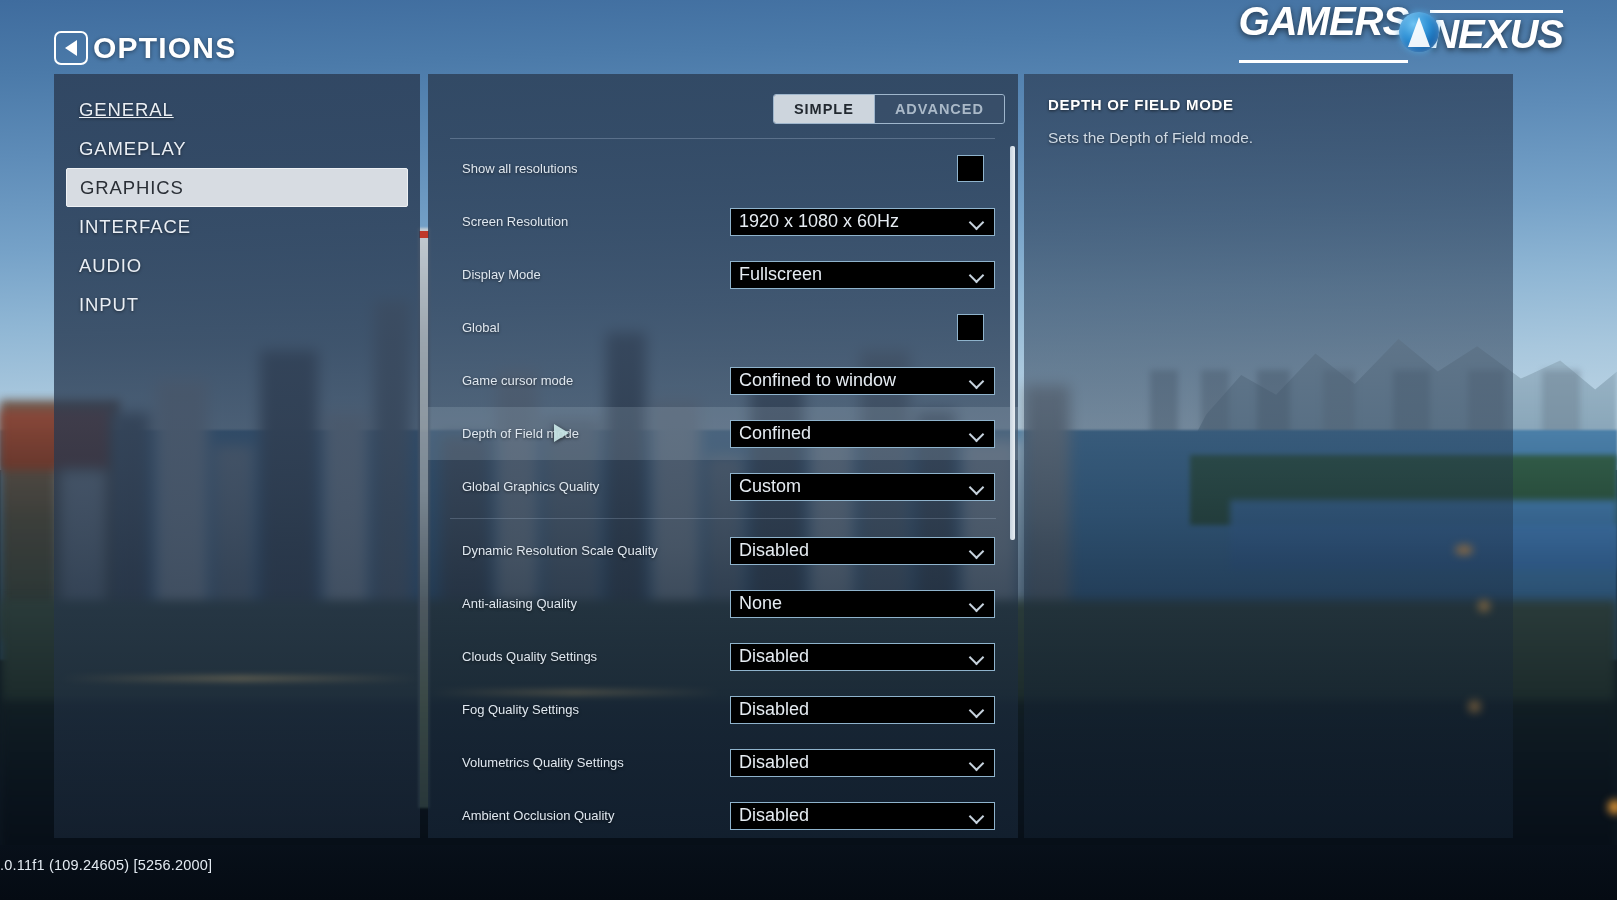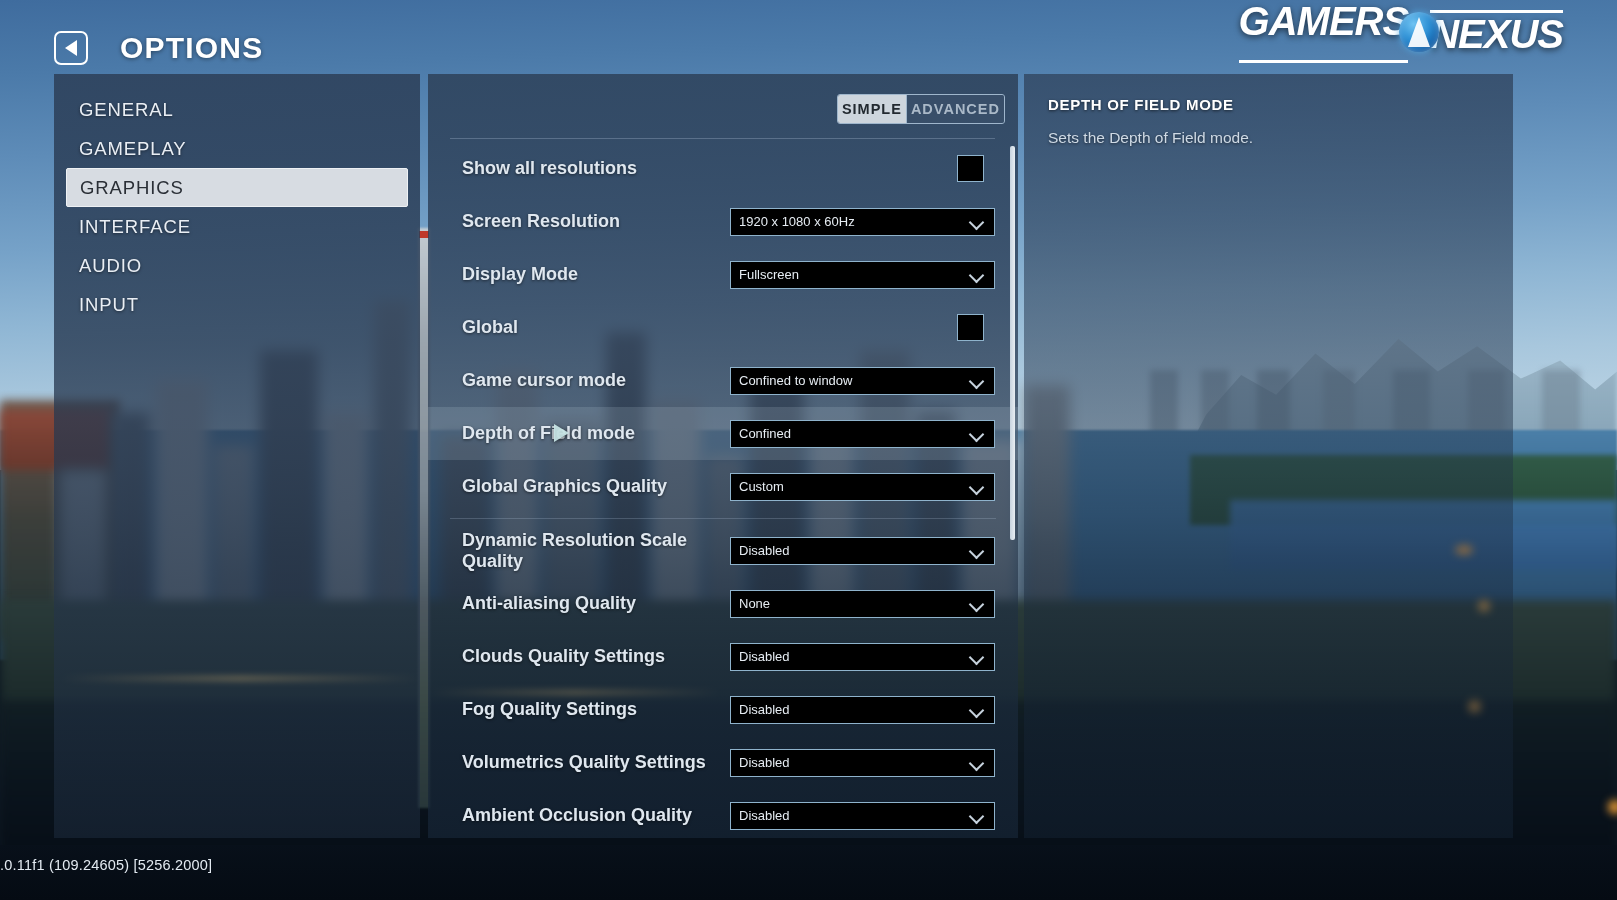--- a/index.html
+++ b/index.html
@@ -92,21 +92,21 @@
     filter: blur(1px); opacity: .95;
   }
   .tower-red {
     position: absolute; left: 419px; top: 231px; width: 10px; height: 7px;
     background: #c0392b; filter: blur(.6px);
   }
 
   
   #header {
     position: absolute; left: 54px; top: 31px; display: flex;
-    align-items: center; gap: 32px; z-index: 20;
+    align-items: center; gap: 5px; z-index: 20;
   }
   #back-btn {
     width: 34px; height: 34px; border: 2px solid #ffffff; border-radius: 7px;
     display: flex; align-items: center; justify-content: center; cursor: pointer;
   }
   #back-btn .tri {
     width: 0; height: 0; border-top: 8px solid transparent;
     border-bottom: 8px solid transparent; border-right: 12px solid #ffffff;
   }
   #page-title {
@@ -144,38 +144,38 @@
     background: linear-gradient(180deg, rgba(46,66,92,.90) 0%, rgba(40,58,82,.80) 35%,
       rgba(36,52,74,.62) 70%, rgba(30,45,64,.52) 100%);
     z-index: 10;
   }
   .side-item {
     height: 39px; margin: 0 12px; display: flex; align-items: center;
     padding: 0 13px; color: #e9eef4; font-size: 18.5px; letter-spacing: .9px;
     cursor: pointer; border-radius: 2px;
     text-shadow: 0 1px 3px rgba(0,0,0,.5);
   }
-  .side-item:first-child { margin-top: 16px; }
+  .side-item:first-child { margin-top: 16px; text-decoration: underline; }
   .side-item.active {
     background: #d7dce2; color: #2a2f36; border: 1px solid #eef1f4;
     text-shadow: none;
   }
 
   #main {
     position: absolute; left: 428px; top: 74px; width: 590px; height: 764px;
     background: linear-gradient(180deg, rgba(48,70,96,.93) 0%, rgba(44,63,88,.80) 30%,
       rgba(34,50,70,.62) 62%, rgba(22,37,54,.72) 100%);
     z-index: 10; overflow: hidden;
   }
   #tabs {
     position: absolute; right: 13px; top: 20px; display: flex;
     border: 1px solid #9fb6cc; border-radius: 3px; overflow: hidden;
   }
   .tab {
-    padding: 6px 4px; font-size: 14.5px; font-weight: bold; letter-spacing: 1px;
+    padding: 6px 20px; font-size: 14.5px; font-weight: bold; letter-spacing: 1px;
     cursor: pointer; color: #aab9c8; background: rgba(60,82,108,.55);
   }
   .tab.active { background: #cdd5dd; color: #222930; }
   .tab + .tab { border-left: 1px solid #9fb6cc; }
 
   #rows-sep-top {
     position: absolute; left: 22px; top: 64px; width: 545px; height: 1px;
     background: rgba(190,210,230,.28);
   }
   #rows {
@@ -183,28 +183,27 @@
   }
   .row {
     position: relative; height: 53px; display: flex; align-items: center;
     padding: 0 23px 0 34px;
   }
   .row.hl { background: rgba(200,215,230,.16); }
   .row-sep {
     height: 1px; margin: 5px 22px; background: rgba(190,210,230,.22);
   }
   .row-label {
-    color: #dfe7ef; font-size: 18px; flex: 1;
+    color: #dfe7ef; font-size: 13px; flex: 1;
     text-shadow: 0 1px 3px rgba(0,0,0,.55);
-    font-weight: bold;
   }
   .ctl-dropdown {
     width: 265px; height: 28px; background: #000000; border: 1px solid #8fb3cc;
     display: flex; align-items: center; padding: 0 8px;
-    color: #e6ecf2; font-size: 13px; cursor: pointer; position: relative;
+    color: #e6ecf2; font-size: 18px; cursor: pointer; position: relative;
   }
   .ctl-dropdown .chev {
     position: absolute; right: 12px; top: 8px; width: 11px; height: 11px;
     border-right: 2px solid #c6d2dd; border-bottom: 2px solid #c6d2dd;
     transform: rotate(45deg);
   }
   .ctl-checkbox {
     width: 27px; height: 27px; background: #000000; border: 1px solid #8fb3cc;
     cursor: pointer; margin-right: 11px;
   }

